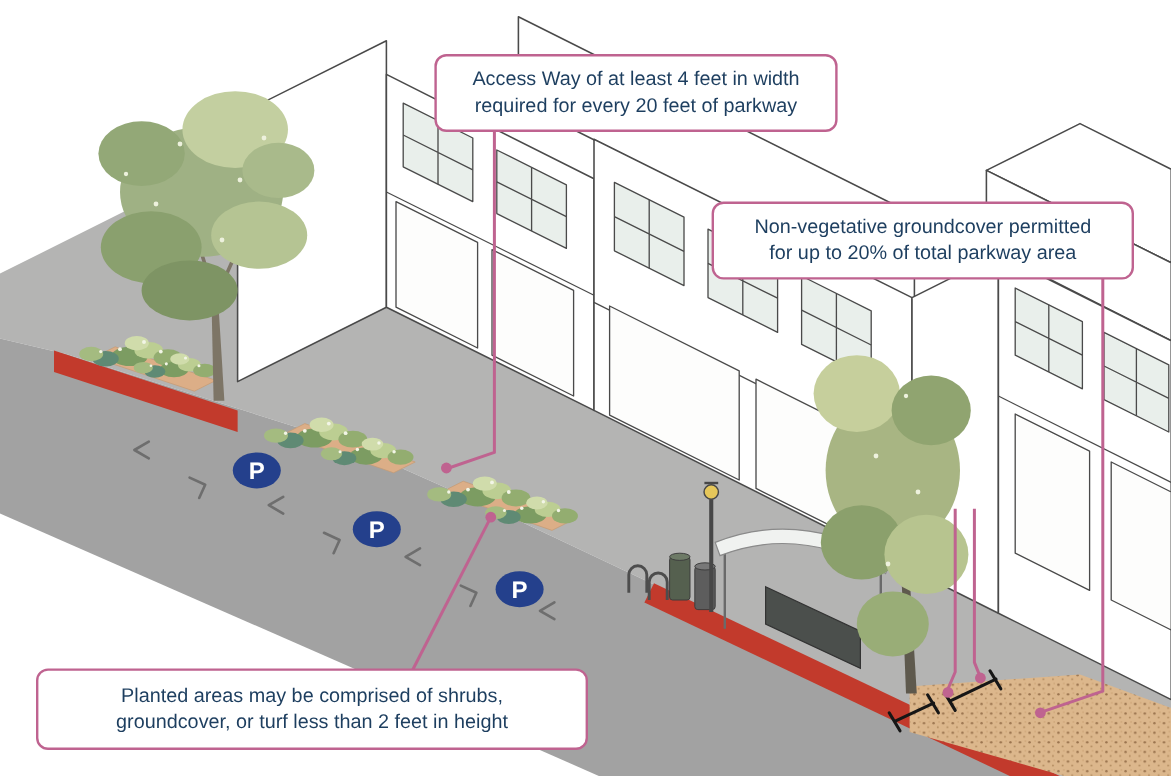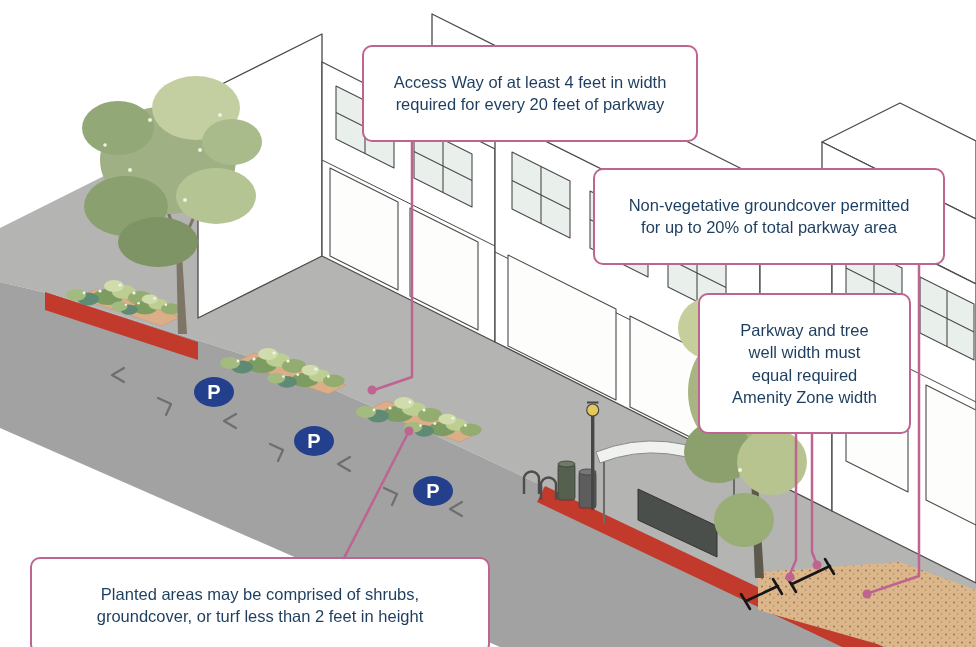--- a/index.html
+++ b/index.html
@@ -5,21 +5,21 @@
   html,body{margin:0;padding:0;background:#fff;}
   .stage{
     position:relative;width:976px;height:647px;background:#ffffff;overflow:hidden;
     font-family:"Liberation Sans",sans-serif;
   }
   .stage svg{position:absolute;left:0;top:0;}
   .callout{
     position:absolute;box-sizing:border-box;
     background:#ffffff;border:2.5px solid #bf6390;border-radius:10px;
     color:#1d3e5f;font-size:16.5px;line-height:1.35;font-weight:500;
-    text-align:center;padding:24px 12px;white-space:pre-line;
+    text-align:center;padding:8px 12px;white-space:pre-line;
     display:flex;align-items:center;justify-content:center;
   }
   #c1{left:362px;top:45px;width:336px;min-height:62px;}
   #c2{left:593px;top:168px;width:352px;min-height:62px;}
   #c3{left:698px;top:293px;width:213px;min-height:136px;}
   #c4{left:30px;top:557px;width:460px;min-height:68px;}
 </style>
 </head>
 <body>
 
@@ -232,20 +232,16 @@
     <circle cx="790" cy="577" r="4.5"></circle>
     <circle cx="817" cy="565" r="4.5"></circle>
     <circle cx="409" cy="431" r="4.5"></circle>
   </g>
 </svg>
 
 <div class="callout" id="c1">Access Way of at least 4 feet in width
 required for every 20 feet of parkway</div>
 <div class="callout" id="c2">Non-vegetative groundcover permitted
 for up to 20% of total parkway area</div>
-<div class="callout" id="c3">Parkway and tree
-well width must
-equal required
-Amenity Zone width</div>
 <div class="callout" id="c4">Planted areas may be comprised of shrubs,
 groundcover, or turf less than 2 feet in height</div>
 
 </div>
 
 </body></html>

